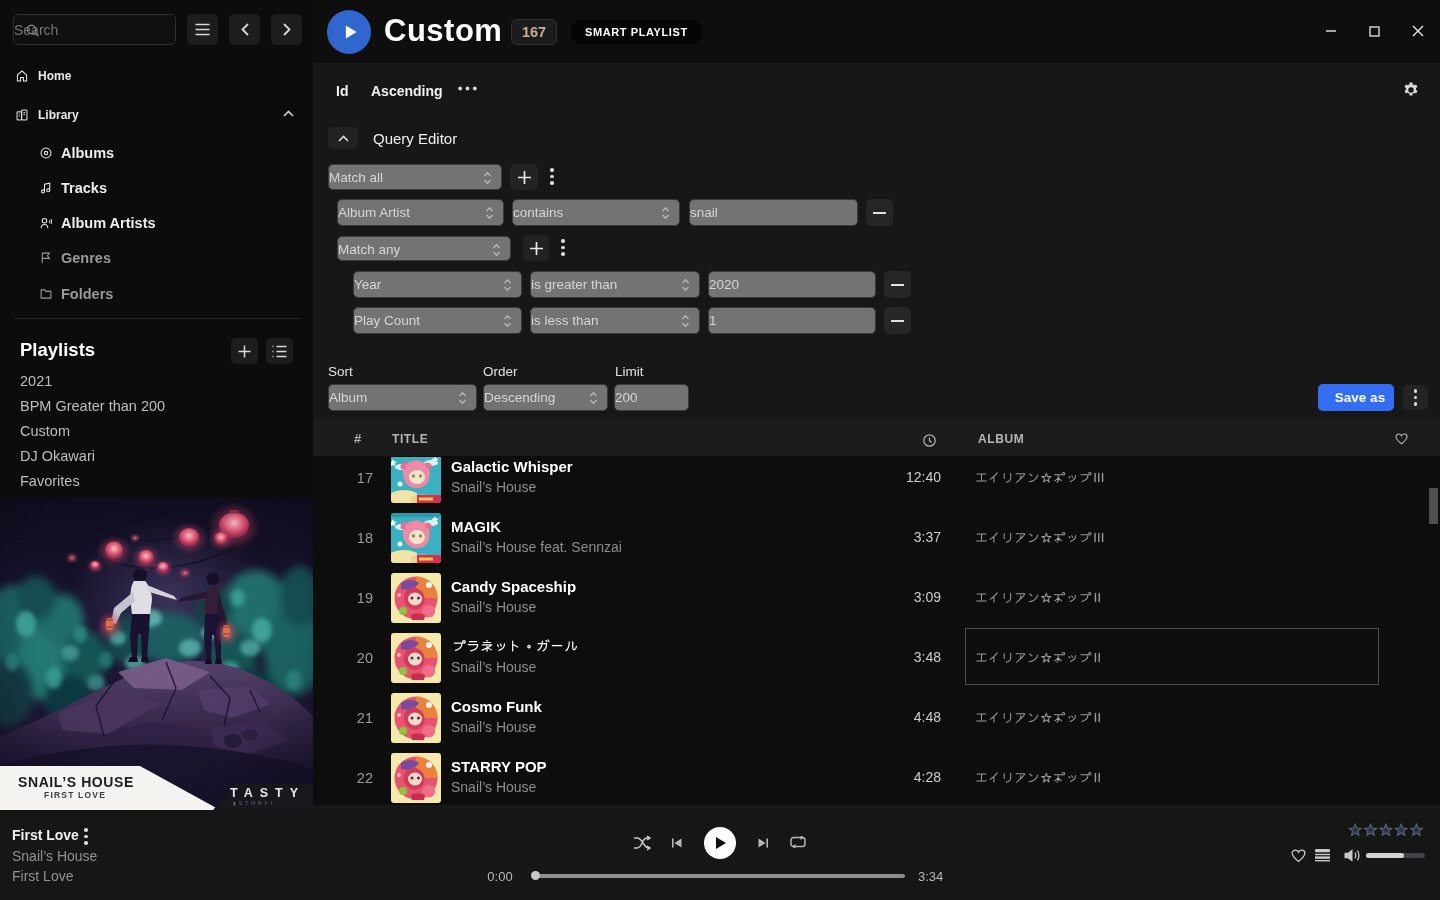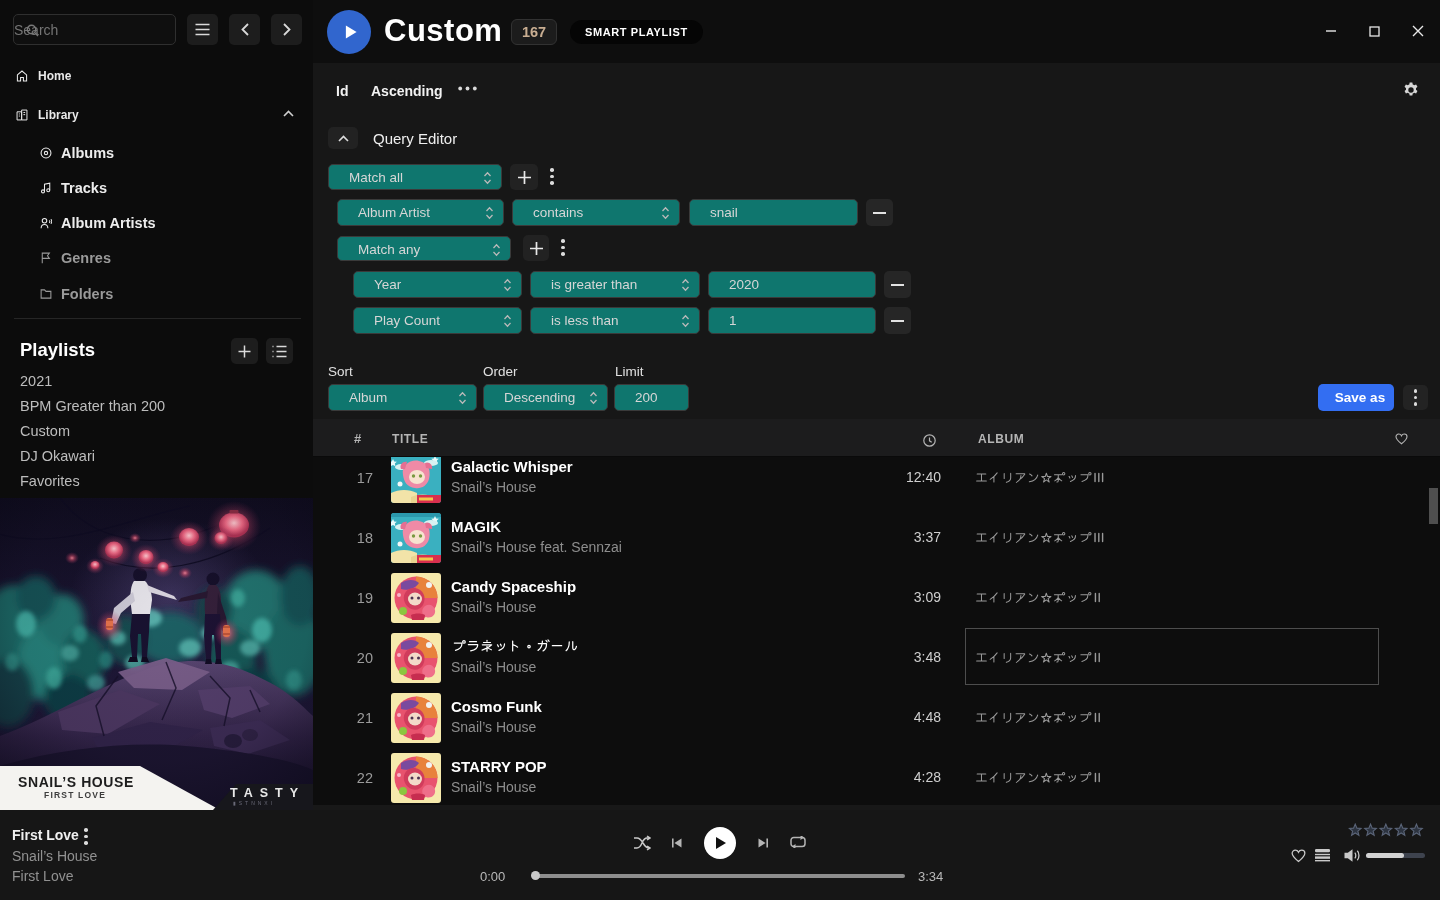--- a/index.html
+++ b/index.html
@@ -34,21 +34,21 @@
 #countbadge { position:absolute; left:198px; top:19px; width:46px; height:26px; background:#1c1c1c; border:1px solid #323232; border-radius:6px; color:#c9ae92; font-size:14.5px; font-weight:bold; text-align:center; line-height:24px; }
 #smartpill { position:absolute; left:257px; top:20px; height:24px; background:#050505; border-radius:12px; color:#fff; font-weight:bold; font-size:11px; letter-spacing:0.6px; line-height:24px; padding:0 15px; }
 .winbtn { position:absolute; top:0; width:46px; height:62px; display:flex; align-items:center; justify-content:center; color:#e9e9e9; }
 
 #filterrow { position:absolute; left:0; top:62px; width:1127px; height:56px; }
 #f-id { position:absolute; left:23px; top:21px; color:#f2f2f2; font-weight:bold; font-size:14px; }
 #f-asc { position:absolute; left:58px; top:21px; color:#f2f2f2; font-weight:bold; font-size:14px; }
 #f-gear { position:absolute; left:1089px; top:81px; }
 
 .qbtn { position:absolute; width:28px; height:27px; background:#222; border-radius:5px; display:flex; align-items:center; justify-content:center; color:#e5e5e5; }
-.sel, .inp { position:absolute; height:27px; background:#0f766e; border:1px solid #3a3a3a; border-radius:5px; color:#d6d6d6; font-size:13.5px; line-height:25px; padding-left:20px; }
+.sel, .inp { position:absolute; height:27px; background:#737373; border:1px solid #3a3a3a; border-radius:5px; color:#d6d6d6; font-size:13.5px; line-height:25px; padding-left:0; }
 .sel .ud { position:absolute; right:9px; top:6px; }
 .vdots { position:absolute; width:4px; display:flex; flex-direction:column; align-items:center; gap:3px; }
 .vdots i { width:3.5px; height:3.5px; border-radius:50%; background:#dcdcdc; }
 .minus { position:absolute; width:27px; height:27px; background:#262626; border-radius:5px; display:flex; align-items:center; justify-content:center; }
 .minus b { width:13px; height:2px; background:#e2e2e2; }
 .lbl { position:absolute; color:#e0e0e0; font-size:13.5px; }
 
 #saveas { position:absolute; left:1005px; top:384px; width:76px; height:27px; background:#336ef2; border-radius:5px; color:#fff; font-weight:bold; font-size:13.5px; text-align:center; line-height:27px;padding-left:8px; }
 
 #thead { position:absolute; left:0; top:419px; width:1127px; height:38px; background:#1c1c1d; border-bottom:1px solid #0a0a0a; color:#b5b5b5; }
@@ -62,21 +62,21 @@
 .ralbum { position:absolute; left:662px; top:22px; color:#999; font-size:13.5px; }
 #cellfocus { position:absolute; left:652px; top:171px; width:414px; height:57px; border:1px solid #4d4d4d; }
 #vscroll { position:absolute; left:1116px; top:488px; width:9px; height:36px; background:#4f4f4f; }
 
 
 #player { position:absolute; left:0; top:810px; width:1440px; height:90px; background:#161616; }
 #p-t1 { position:absolute; left:12px; top:17px; color:#f0f0f0; font-weight:bold; font-size:14px; }
 #p-t2 { position:absolute; left:12px; top:38px; color:#919191; font-size:14px; }
 #p-t3 { position:absolute; left:12px; top:58px; color:#919191; font-size:14px; }
 #p-play { position:absolute; left:704px; top:827px; width:32px; height:32px; border-radius:50%; background:#fff; display:flex; align-items:center; justify-content:center; }
-#p-cur { position:absolute; left:480px; top:869px; width:40px; text-align:left; color:#b9b9b9; font-size:13px; }
+#p-cur { position:absolute; left:480px; top:869px; width:40px; text-align:center; color:#b9b9b9; font-size:13px; }
 #p-tot { position:absolute; left:918px; top:869px; color:#b9b9b9; font-size:13px; }
 #p-track { position:absolute; left:535px; top:874px; width:370px; height:4px; border-radius:2px; background:#8e8e8e; }
 #p-knob { position:absolute; left:531px; top:871px; width:9px; height:9px; border-radius:50%; background:#c9c9c9; }
 </style>
 </head>
 <body>
 <svg width="0" height="0" style="position:absolute">
   <defs>
     <g id="g-e" fill="none">
         <path d="M4,5.5 H20 M12,5.5 V18.5 M3,18.5 H21"></path>

